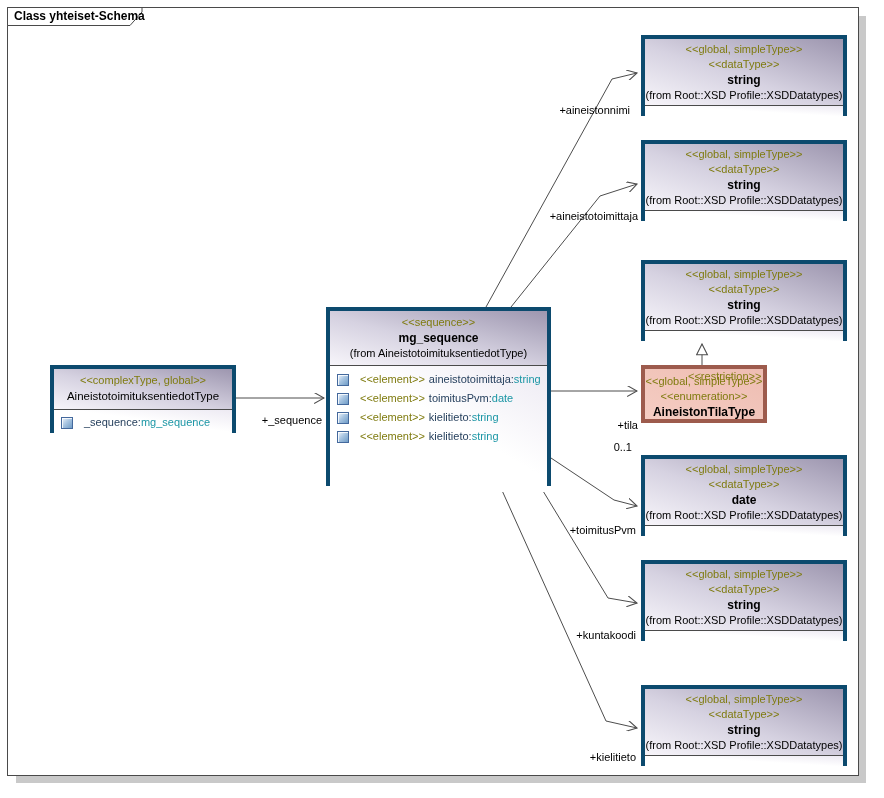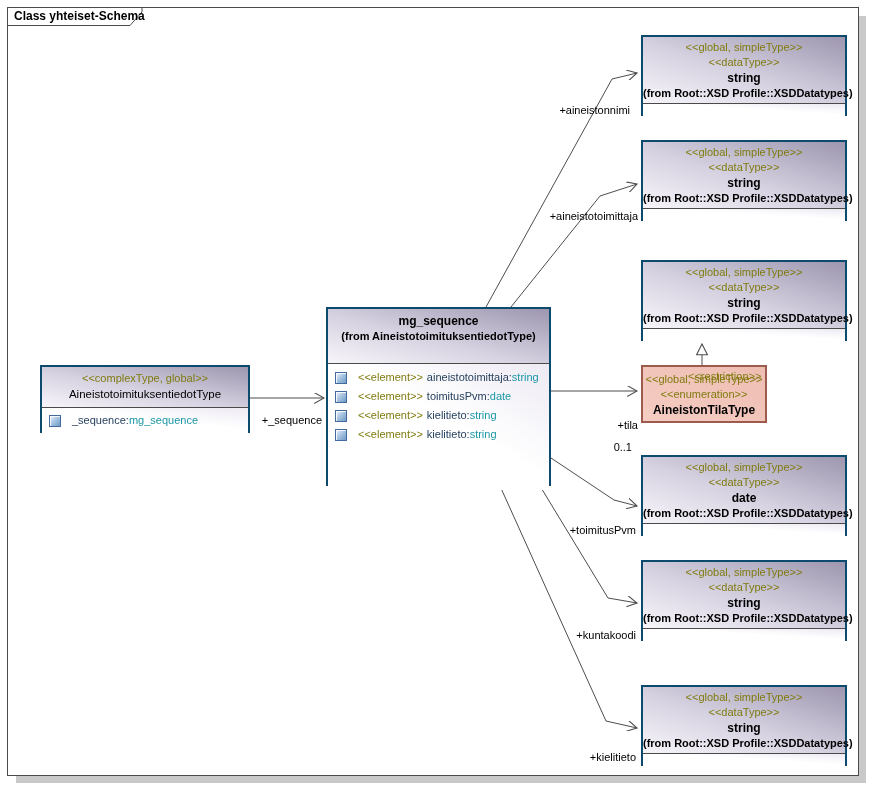--- a/index.html
+++ b/index.html
@@ -1,29 +1,29 @@
 <!DOCTYPE html>
 <html><head>
 <meta charset="utf-8">
 <style>
   html,body{margin:0;padding:0;background:#fff;}
   #canvas{position:relative;width:884px;height:798px;background:#ffffff;overflow:hidden;
           font-family:"Liberation Sans",sans-serif;}
   #frame{position:absolute;left:7px;top:7px;width:850px;height:767px;border:1px solid #4a4a4a;
          background:#ffffff;box-shadow:8px 8px 0 -1px #c9c9c9;}
   #overlay{position:absolute;left:0;top:0;width:884px;height:798px;pointer-events:none;z-index:2;}
-  .uml-box{position:absolute;border:2px solid #0c4a6e;background:#eab308;box-sizing:border-box;z-index:3;}
+  .uml-box{position:absolute;border:4px solid #0c4a6e;background:#eab308;box-sizing:border-box;z-index:3;}
   .hdr{background:linear-gradient(to top right,#f7f5fa 0%,#d6d2e1 45%,#9d96af 100%);
        border-bottom:1px solid #4a4a4a;text-align:center;box-sizing:border-box;overflow:visible;}
   .enum-hdr{background:linear-gradient(to top right,#f5cdc3 0%,#eebdb2 100%);height:100%;
        text-align:center;box-sizing:border-box;}
   .st{color:#7f7b0f;font-size:11px;line-height:15px;white-space:nowrap;}
   .nm{color:#000000;font-size:12px;font-weight:bold;line-height:16px;white-space:nowrap;}
   .nm-sm{color:#000000;font-size:11.5px;font-weight:normal;line-height:16px;white-space:nowrap;}
-  .frm{color:#000000;font-size:11px;line-height:15px;white-space:nowrap;font-weight:bold;}
+  .frm{color:#000000;font-size:11px;line-height:15px;white-space:nowrap;}
   .body{background:linear-gradient(to top right,#ffffff 55%,#edeaf3 100%);}
   .el-row{position:relative;padding-left:30px;font-size:11px;line-height:19px;white-space:nowrap;}
   .attr-row{position:relative;padding-left:30px;font-size:11px;line-height:24px;white-space:nowrap;}
   .el-icon{position:absolute;left:7px;width:10px;height:10px;border:1px solid #44699d;
            background:linear-gradient(135deg,#f0f6fc 0%,#aac6e2 45%,#6f9cc6 100%);
            box-shadow:inset 1px 1px 0 rgba(255,255,255,.8);}
   .el-row .el-icon{top:4px;} .attr-row .el-icon{top:7px;}
   .sst{color:#7f7b0f;margin-right:4px;}
   .mn{color:#27415e;} .mt{color:#1b96a5;}
   .lbl{position:absolute;font-size:11px;color:#000;white-space:nowrap;z-index:4;margin-top:24px;}
@@ -55,35 +55,36 @@
     <polyline points="551,391 637,391" fill="none" stroke="#4d4d4d" marker-end="url(#arrowOpen)"></polyline>
     <polyline points="551,458 614,500 637,506" fill="none" stroke="#4d4d4d" marker-end="url(#arrowOpen)"></polyline>
     <polyline points="540,486 608,598 637,603" fill="none" stroke="#4d4d4d" marker-end="url(#arrowOpen)"></polyline>
     <polyline points="500,486 606,721 637,728" fill="none" stroke="#4d4d4d" marker-end="url(#arrowOpen)"></polyline>
 
     <line x1="702" y1="366" x2="702" y2="344" stroke="#4d4d4d" marker-end="url(#triHollow)"></line>
   </svg>
 
   <div id="tab-title">Class yhteiset-Schema</div>
 
-  <div class="uml-box" style="left:40px;top:365px;width:210px;height:68px">
+  <div class="uml-box" style="left:50px;top:365px;width:186px;height:68px">
     <div class="hdr" style="height:41px;padding-top:4px">
       <div class="st">&lt;&lt;complexType, global&gt;&gt;</div>
       <div class="nm-sm">AineistotoimituksentiedotType</div>
     </div>
     <div class="body" style="height:25px">
       <div class="attr-row">
         <span class="el-icon"></span>
         <span class="mn">_sequence:</span><span class="mt">mg_sequence</span>
       </div>
     </div>
   </div>
 
   <div class="uml-box" style="left:326px;top:307px;width:225px;height:179px">
     <div class="hdr" style="height:55px;padding-top:4px">
+      <div class="st">&lt;&lt;sequence&gt;&gt;</div>
       <div class="nm">mg_sequence</div>
       <div class="frm">(from AineistotoimituksentiedotType)</div>
     </div>
     <div class="body" style="height:122px;padding-top:4px">
       <div class="el-row">
         <span class="el-icon"></span>
         <span class="sst">&lt;&lt;element&gt;&gt;</span><span class="mn">aineistotoimittaja:</span><span class="mt">string</span><span class="mn"></span>
       </div>
       <div class="el-row">
         <span class="el-icon"></span>

